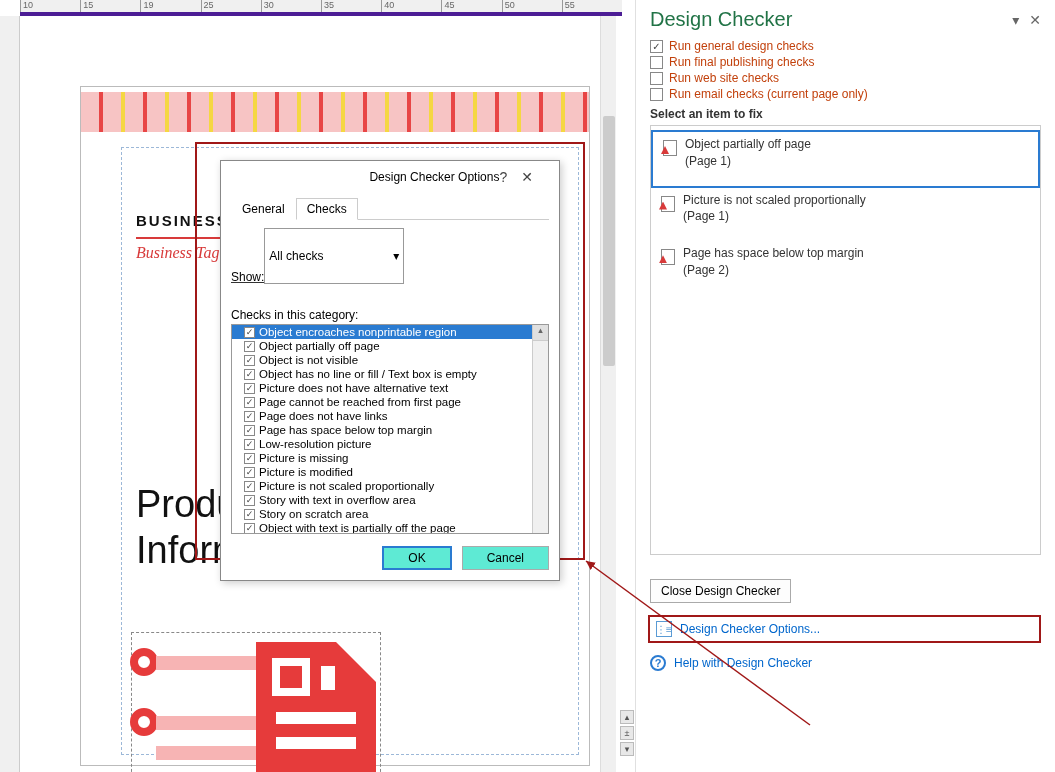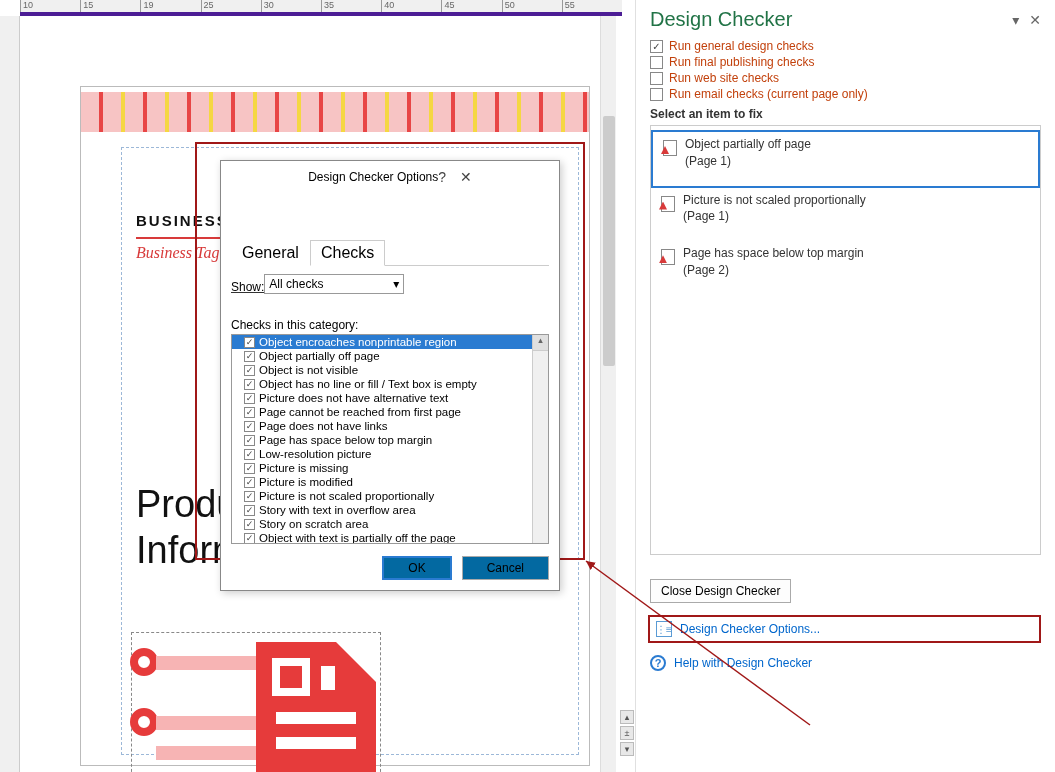--- a/index.html
+++ b/index.html
@@ -48,41 +48,41 @@
 .issue-icon::after { content: ''; position: absolute; width: 8px; height: 8px; background: #d83a3a; top: 8px; left: 0; clip-path: polygon(50% 0, 100% 100%, 0 100%); }
 .issue-text { line-height: 1.4; }
 .close-btn { margin-top: 24px; padding: 4px 10px; border: 1px solid #aaa; background: #fdfdfd; font-size: 12px; cursor: pointer; }
 .panel-link { display: flex; align-items: center; gap: 8px; margin-top: 12px; font-size: 12px; color: #0066cc; cursor: pointer; }
 .panel-link.boxed { border: 2px solid #a01818; padding: 4px 6px; margin-left: -2px; }
 .link-icon { width: 16px; height: 16px; border: 1px solid #5a9bd5; display: inline-flex; align-items: center; justify-content: center; font-size: 10px; color: #5a9bd5; }
 .help-icon { width: 16px; height: 16px; border: 2px solid #2a7bd1; border-radius: 50%; display: inline-flex; align-items: center; justify-content: center; font-size: 11px; color: #2a7bd1; font-weight: bold; }
 
 
 .dialog { position: absolute; top: 160px; left: 220px; width: 340px; background: #fff; border: 1px solid #888; box-shadow: 2px 2px 8px rgba(0,0,0,0.2); z-index: 10; }
-.dialog-title { display: flex; justify-content: center; align-items: center; padding: 8px 26px; font-size: 12px; background: #fff; }
+.dialog-title { display: flex; justify-content: flex-end; align-items: center; padding: 8px 26px; font-size: 12px; background: #fff; }
 .dialog-title-btns { display: flex; gap: 14px; font-size: 14px; color: #444; }
 .dialog-title-btns span { cursor: pointer; }
 .dialog-body { padding: 4px 10px 10px 10px; }
 .tabs { display: flex; border-bottom: 1px solid #ccc; margin-bottom: 8px; }
-.tab { padding: 3px 10px; border: 1px solid transparent; font-size: 16px; cursor: pointer; position: relative; top: 1px; background: #fff; margin-top: 42px; }
+.tab { padding: 3px 10px; border: 1px solid transparent; font-size: 12px; cursor: pointer; position: relative; top: 1px; background: #fff; }
 .tab.active { border: 1px solid #ccc; border-bottom: 1px solid #fff; }
 .show-row { display: flex; align-items: flex-end; margin-bottom: 24px; }
 .show-label { text-decoration: underline; text-decoration-color: #333; }
-.show-select { flex: 0 0 140px; border: 1px solid #999; padding: 2px 4px; font-size: 12px; display: flex; justify-content: space-between; align-items: center; }
+.show-select { flex: 0 0 140px; border: 1px solid #999; padding: 20px 4px; font-size: 12px; display: flex; justify-content: space-between; align-items: center; }
 .cat-label { font-size: 12px; margin-bottom: 2px; }
 .checks-list { border: 1px solid #999; height: 210px; overflow: hidden; position: relative; }
 .checks-scroll { position: absolute; right: 0; top: 0; width: 16px; height: 100%; background: #f0f0f0; border-left: 1px solid #ccc; }
 .checks-scroll-btn { height: 16px; background: #e0e0e0; border-bottom: 1px solid #ccc; text-align: center; font-size: 9px; color: #666; }
 .check-item { display: flex; align-items: center; gap: 4px; padding: 0 12px; font-size: 11.5px; height: 14px; }
 .check-item.selected { background: #2a7bd1; color: #fff; }
 .mini-chk { width: 11px; height: 11px; border: 1px solid #888; background: #fff; display: inline-flex; align-items: center; justify-content: center; font-size: 9px; color: #444; flex-shrink: 0; }
 .mini-chk::after { content: '✓'; }
 .check-item.selected .mini-chk { color: #444; }
 .dialog-buttons { display: flex; justify-content: flex-end; gap: 10px; margin-top: 12px; }
-.dialog-buttons button { padding: 3px 24px; border: 1px solid #aaa; background: #0369a1; font-size: 12px; cursor: pointer; }
+.dialog-buttons button { padding: 3px 24px; border: 1px solid #aaa; background: #5eead4; font-size: 12px; cursor: pointer; }
 .dialog-buttons button.primary { border: 2px solid #2a7bd1; }
 
 
 .callout-box { position: absolute; top: 142px; left: 195px; width: 390px; height: 418px; border: 2px solid #a01818; z-index: 5; pointer-events: none; }
 
 .arrow-line { position: absolute; z-index: 6; pointer-events: none; }
 </style>
 </head>
 <body>
 

